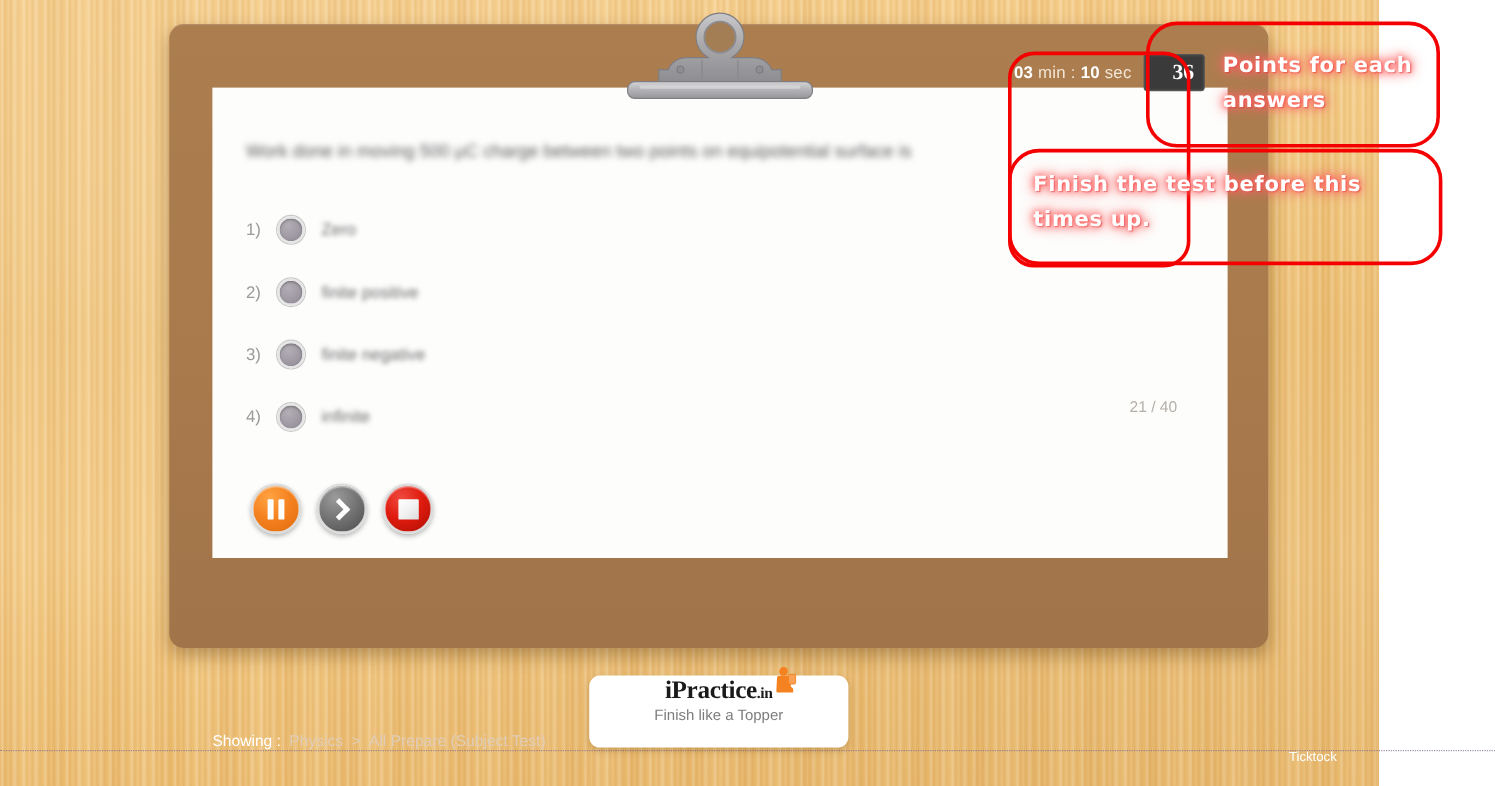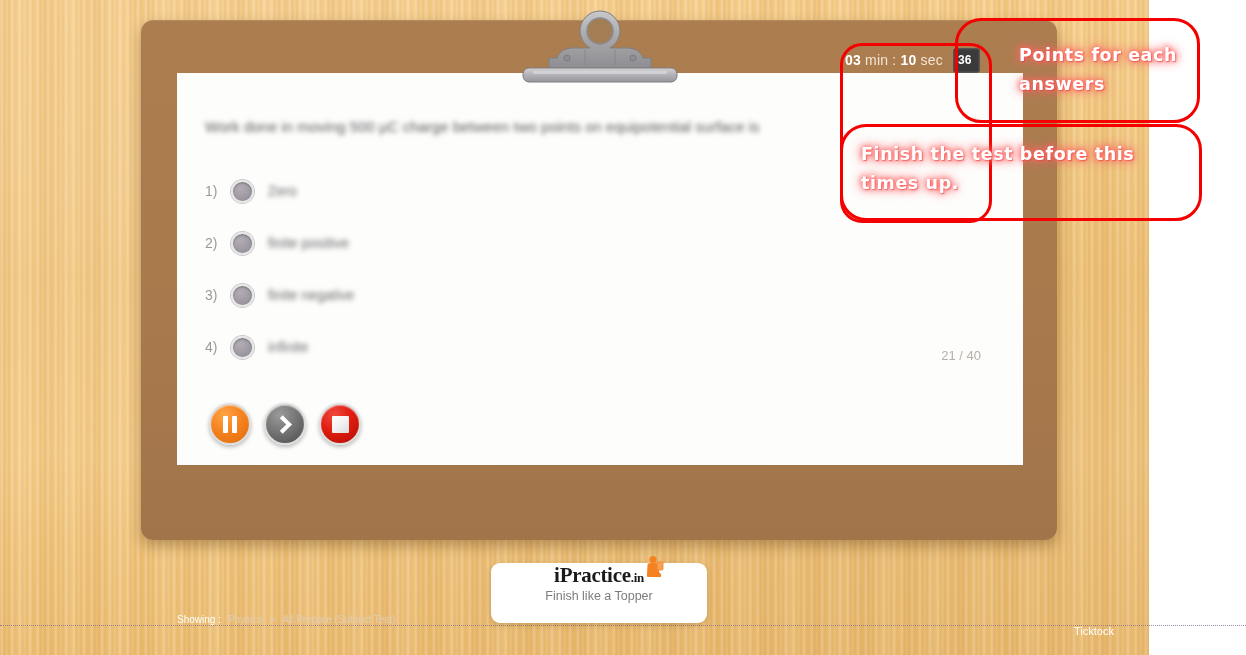--- a/index.html
+++ b/index.html
@@ -85,27 +85,28 @@
   .timer-text {
     color: #f3e6d6;
     font-size: 14px;
     letter-spacing: 0.2px;
     white-space: nowrap;
   }
   .timer-text b { color: #ffffff; font-weight: bold; }
   .score-badge {
     background: #3a3a3a;
     color: #ffffff;
-    font-size: 12px;
+    font-size: 18px;
     font-weight: bold;
     line-height: 1;
-    padding: 5px 8px 6px 4px;
+    padding: 5px 8px 6px 23px;
     border-radius: 3px;
     border: 1px solid #555;
     box-shadow: inset 0 0 0 1px rgba(255,255,255,0.06);
+    font-family: Liberation Serif, serif;
   }
 
   
   .question {
     position: absolute;
     left: 28px; top: 45px;
     width: 800px;
     font-size: 15px;
     color: #5a5a5a;
     filter: blur(2.6px);
@@ -141,21 +142,20 @@
     filter: blur(2.4px);
   }
 
   
   .counter {
     position: absolute;
     right: 42px; top: 258px;
     font-size: 13px;
     color: #b5b0aa;
     filter: blur(0.45px);
-    margin-top: 17px;
   }
 
   
   .controls {
     position: absolute;
     left: 32px; bottom: 20px;
     display: flex;
     align-items: center;
     gap: 13px;
   }
@@ -182,21 +182,21 @@
   .stop-sq {
     width: 17px; height: 17px;
     background: linear-gradient(140deg, #ffffff 0%, #f2f2f2 50%, #dcdcdc 100%);
     border-radius: 1px;
   }
 
   
   .showing {
     position: absolute;
     left: 177px; bottom: 30px;
-    font-size: 10px;
+    font-size: 13px;
     color: #ffffff;
     display: flex;
     align-items: center;
     gap: 7px;
     z-index: 5;
   }
   .showing .muted { color: #e0cdb8; }
   .showing .sep { color: #e0cdb8; }
   .showing a { color: #e0cdb8; text-decoration: none; cursor: pointer; }
   .ticktock {

